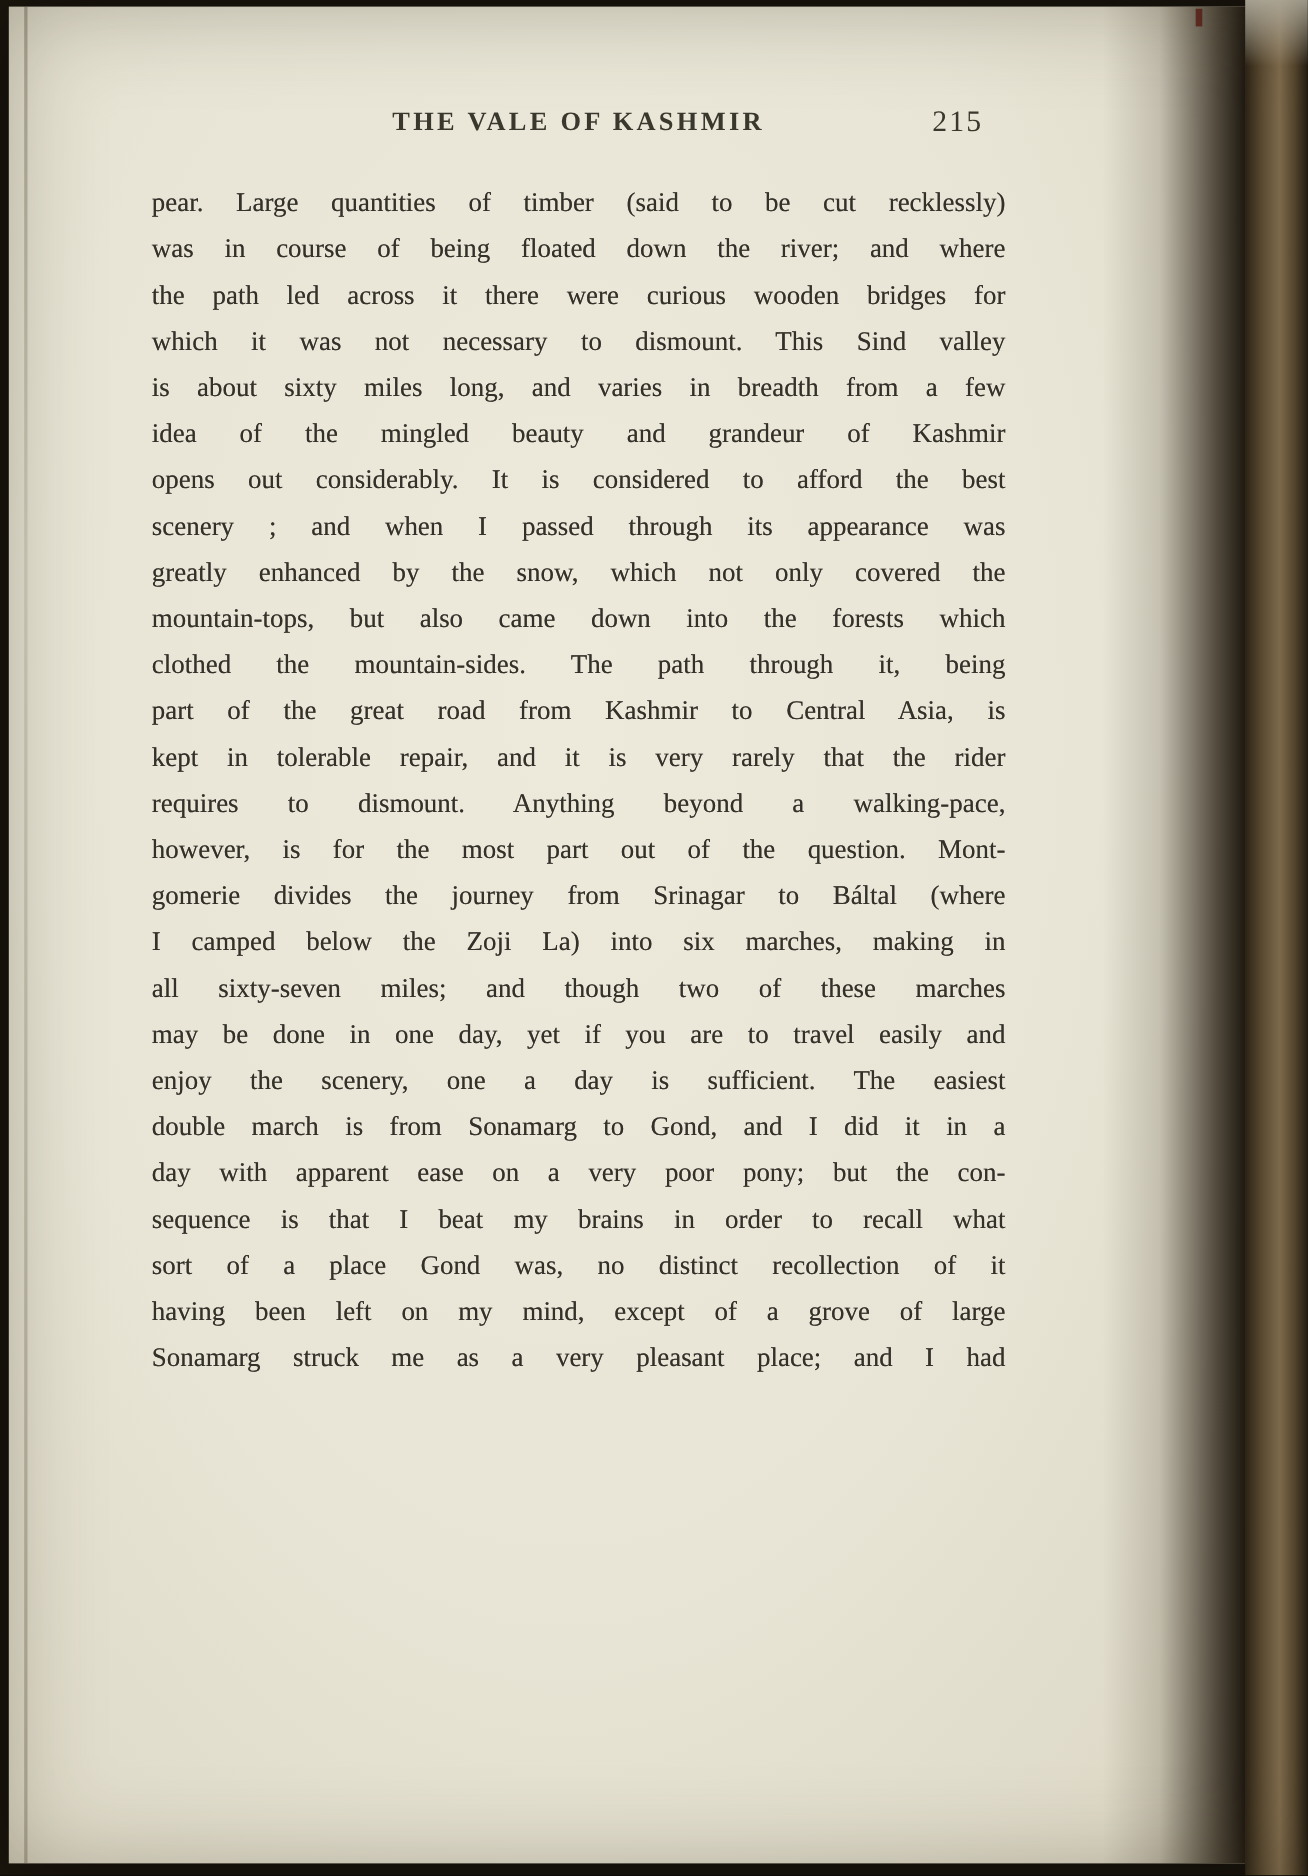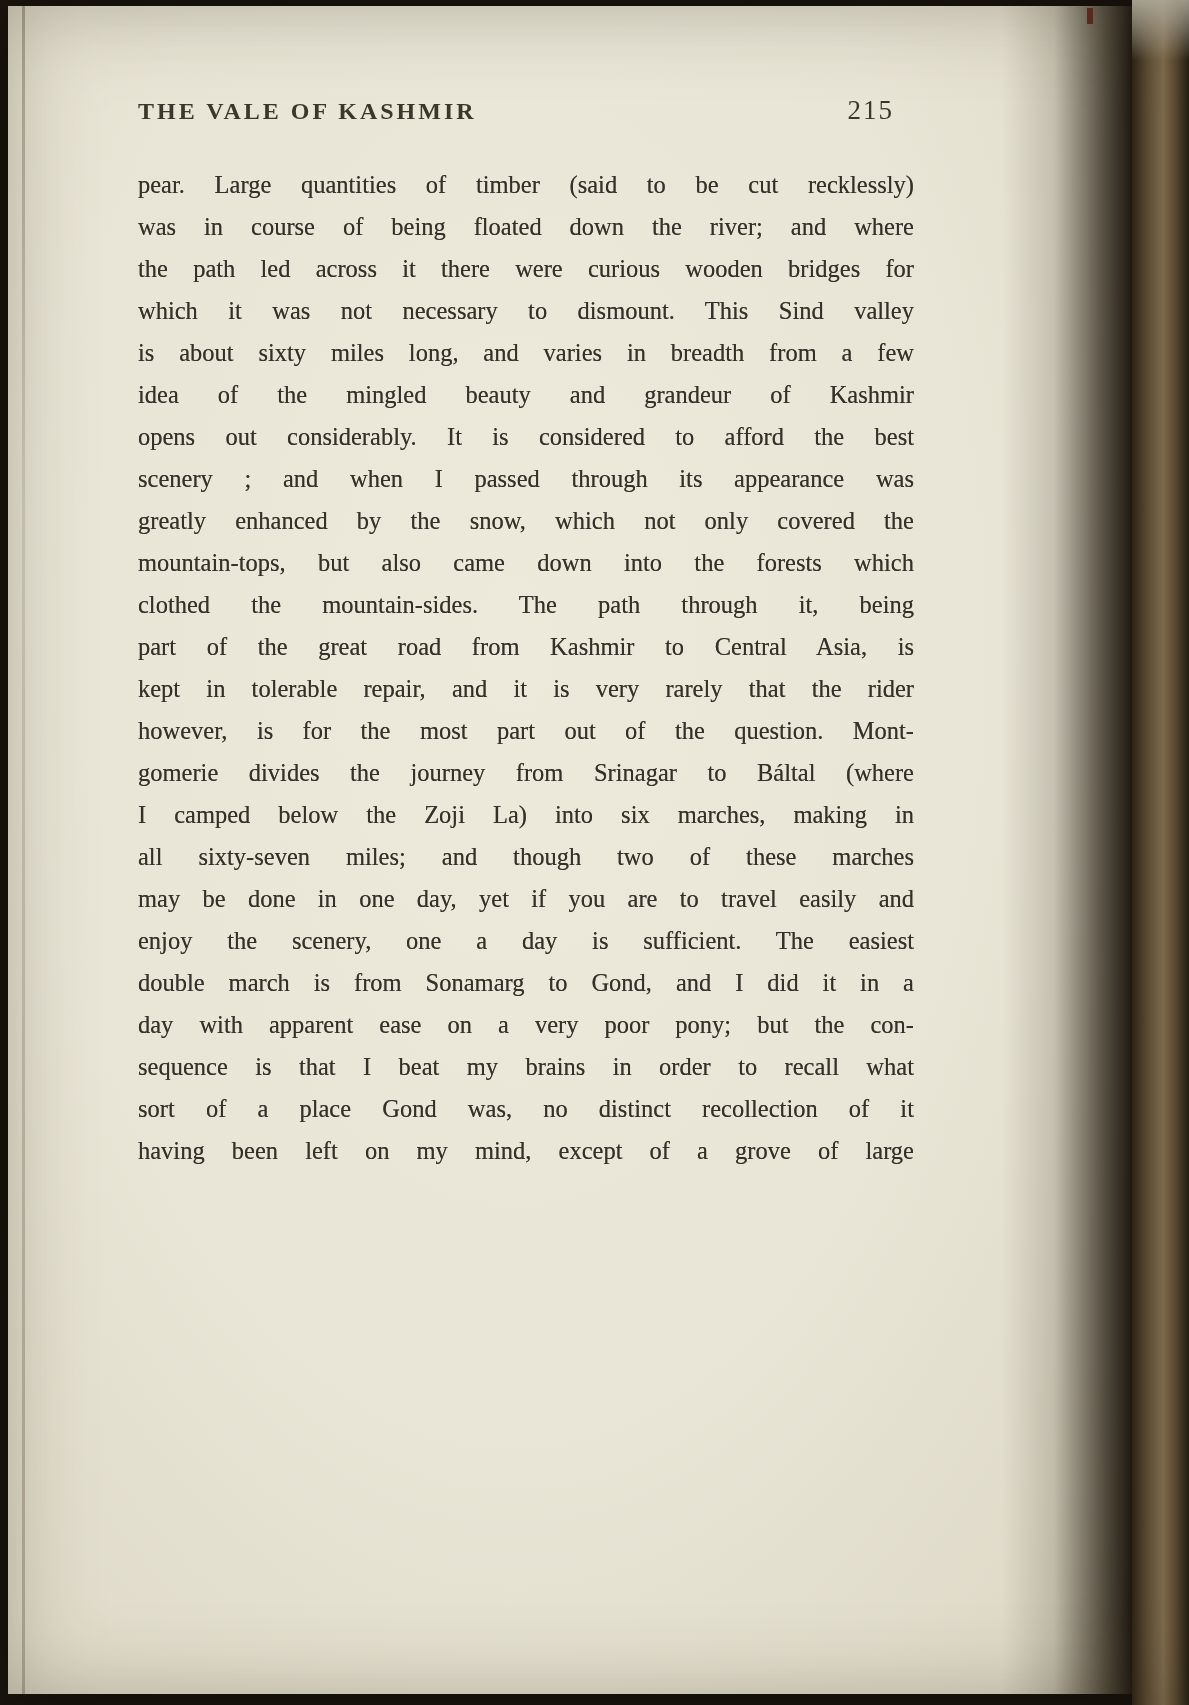--- a/index.html
+++ b/index.html
@@ -60,20 +60,21 @@
     position: absolute;
     left: 130px; top: 92px;
     width: 776px;
     color: #343127;
   }
   .header {
     position: relative;
     height: 44px;
   }
   .header-title {
+    text-align: center;
     font-size: 24px;
     font-weight: 700;
     letter-spacing: 3px;
     color: #3a372c;
   }
   .page-number {
     position: absolute;
     top: -3px; right: 20px;
     font-size: 27px;
     letter-spacing: 2px;
@@ -113,31 +114,33 @@
         <div class="line">which it was not necessary to dismount. This Sind valley</div>
         <div class="line">is about sixty miles long, and varies in breadth from a few</div>
         <div class="line">idea of the mingled beauty and grandeur of Kashmir</div>
         <div class="line">opens out considerably. It is considered to afford the best</div>
         <div class="line">scenery ; and when I passed through its appearance was</div>
         <div class="line">greatly enhanced by the snow, which not only covered the</div>
         <div class="line">mountain-tops, but also came down into the forests which</div>
         <div class="line">clothed the mountain-sides. The path through it, being</div>
         <div class="line">part of the great road from Kashmir to Central Asia, is</div>
         <div class="line">kept in tolerable repair, and it is very rarely that the rider</div>
+        <div class="line">requires to dismount. Anything beyond a walking-pace,</div>
         <div class="line">however, is for the most part out of the question. Mont-</div>
         <div class="line">gomerie divides the journey from Srinagar to Báltal (where</div>
         <div class="line">I camped below the Zoji La) into six marches, making in</div>
         <div class="line">all sixty-seven miles; and though two of these marches</div>
         <div class="line">may be done in one day, yet if you are to travel easily and</div>
         <div class="line">enjoy the scenery, one a day is sufficient. The easiest</div>
         <div class="line">double march is from Sonamarg to Gond, and I did it in a</div>
         <div class="line">day with apparent ease on a very poor pony; but the con-</div>
         <div class="line">sequence is that I beat my brains in order to recall what</div>
         <div class="line">sort of a place Gond was, no distinct recollection of it</div>
         <div class="line">having been left on my mind, except of a grove of large</div>
+        <div class="line">Sonamarg struck me as a very pleasant place; and I had</div>
       </div>
     </div>
 
     <div class="shadow-right"></div>
   </div>
 
   <div class="page-edges"></div>
   <div class="scan-artifact"></div>
   <div class="vignette"></div>
 </div>

